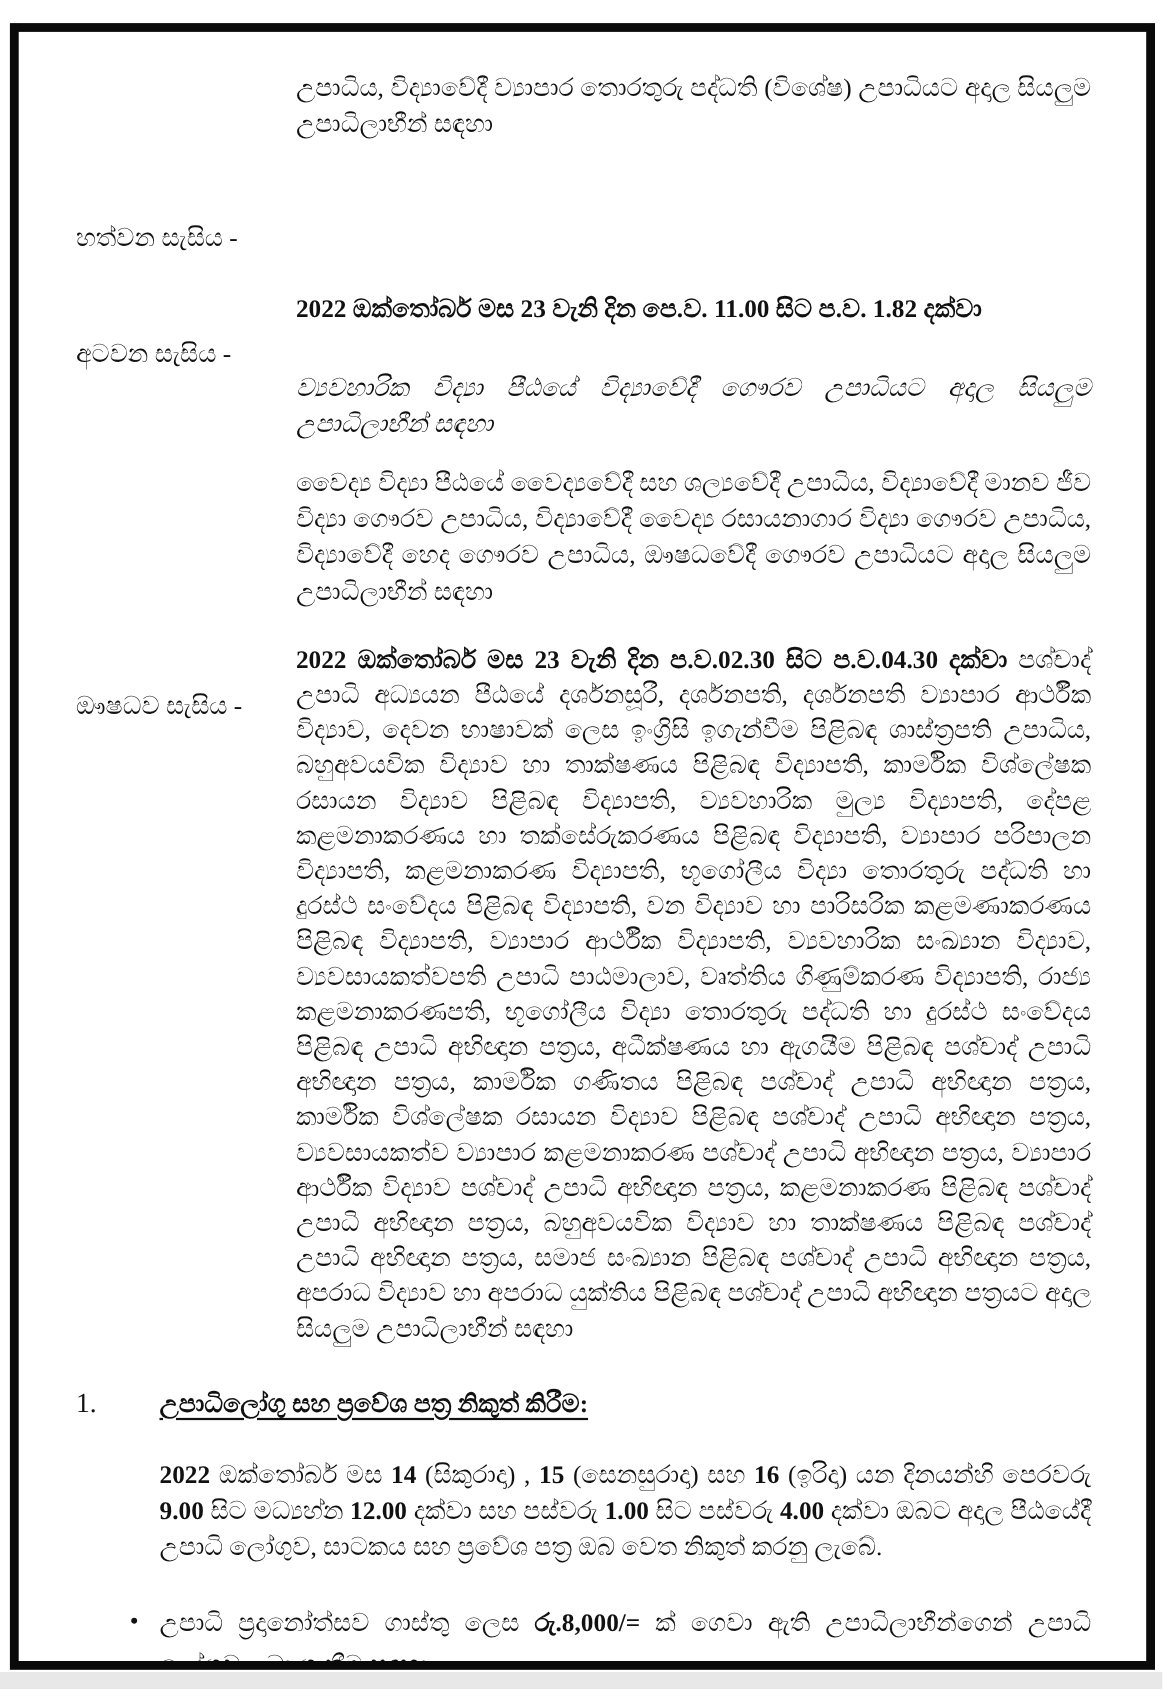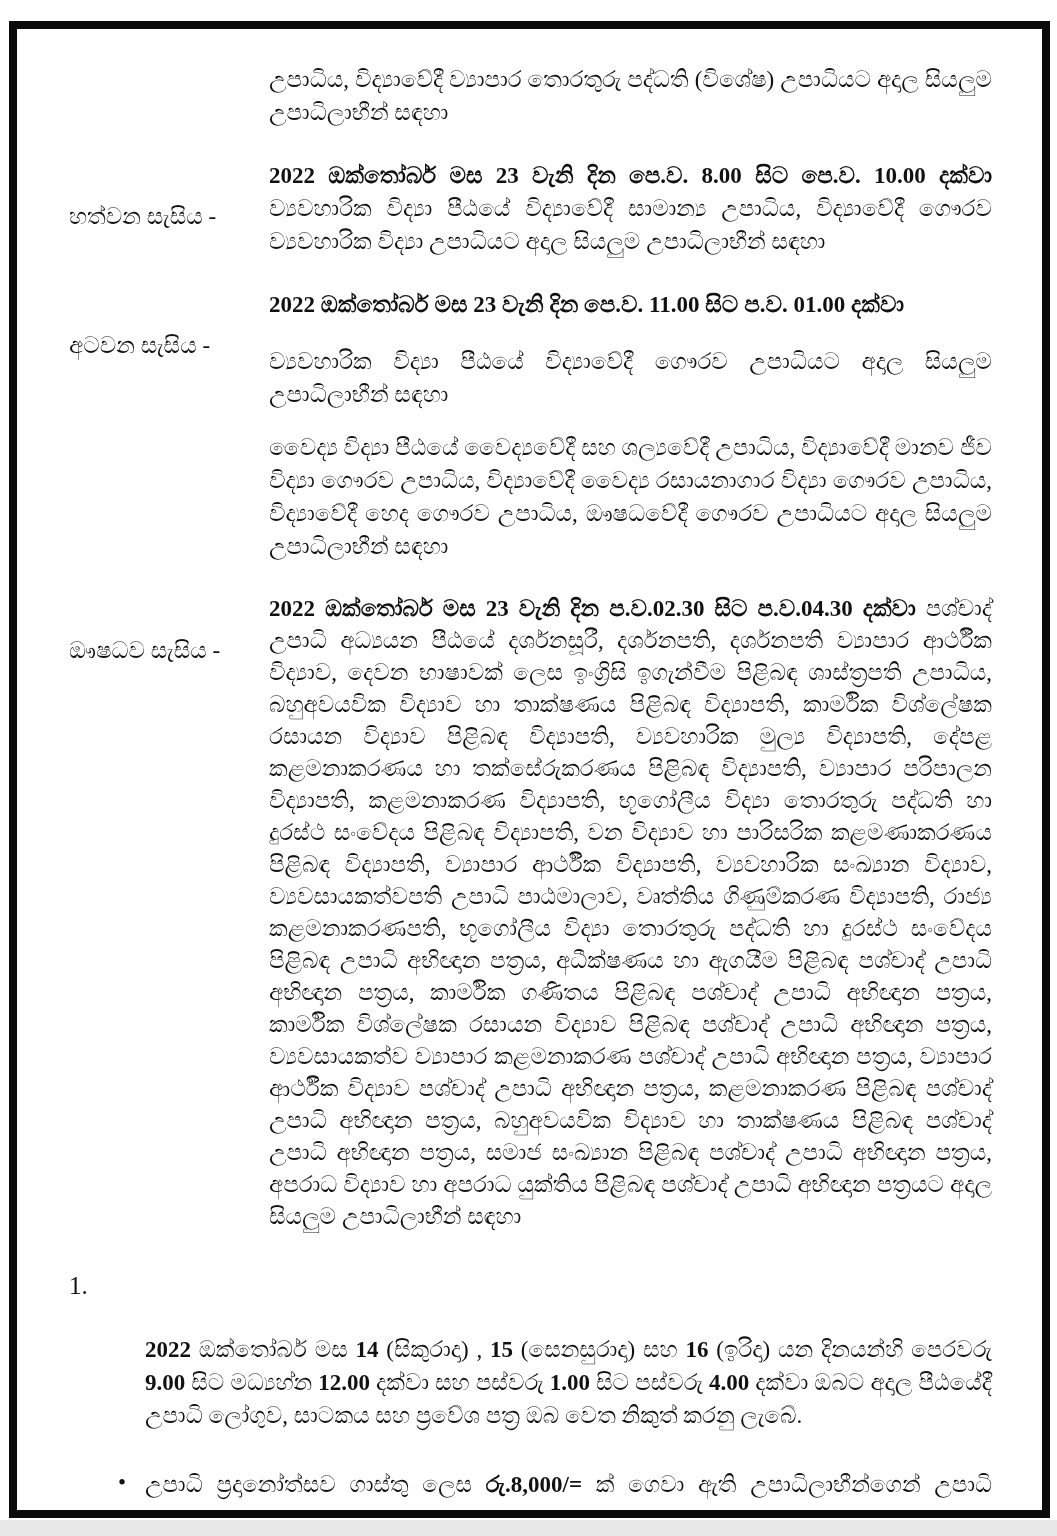--- a/index.html
+++ b/index.html
@@ -115,43 +115,41 @@
 
     <div class="row">
       <div class="label-col"></div>
       <div class="content-col">
         <div class="para"><span>උපාධිය, විද්‍යාවේදී ව්‍යාපාර තොරතුරු පද්ධති (විශේෂ) උපාධියට අදාල සියලුම උපාධිලාභීන් සඳහා</span></div>
       </div>
     </div>
 
     <div class="row session-7">
       <div class="label-col">හත්වන සැසිය -</div>
-      <div class="content-col">
-        <div class="para"><span class="seg-b">2022 ඔක්තෝබර් මස 23 වැනි දින පෙ.ව. 8.00 සිට පෙ.ව. 10.00 දක්වා</span><span> ව්‍යවහාරික විද්‍යා පීඨයේ විද්‍යාවේදී සාමාන්‍ය උපාධිය, විද්‍යාවේදී ගෞරව ව්‍යවහාරික විද්‍යා උපාධියට අදාල සියලුම උපාධිලාභීන් සඳහා</span></div>
-      </div>
     </div>
 
     <div class="row session-8">
       <div class="label-col">අටවන  සැසිය -</div>
       <div class="content-col">
-        <div class="para"><span class="seg-b">2022 ඔක්තෝබර් මස 23 වැනි දින පෙ.ව. 11.00 සිට ප.ව. 01.00 දක්වා</span></div>
-        <div class="para" style="margin-top:24px;"><span>ව්‍යවහාරික විද්‍යා පීඨයේ විද්‍යාවේදී ගෞරව උපාධියට අදාල  සියලුම උපාධිලාභීන් සඳහා</span></div>
+        <div class="para"><span class="seg-b">2022 ඔක්තෝබර් මස 23 වැනි දින පෙ.ව. 11.00 සිට ප.ව. 1.82 දක්වා</span></div>
+        <div class="para" style="margin-top:39px;font-style:italic;"><span>ව්‍යවහාරික විද්‍යා පීඨයේ විද්‍යාවේදී ගෞරව උපාධියට අදාල  සියලුම උපාධිලාභීන් සඳහා</span></div>
         <div class="para" style="margin-top:20px;"><span>වෛද්‍ය විද්‍යා පීඨයේ වෛද්‍යවේදී සහ ශල්‍යවේදී උපාධිය,  විද්‍යාවේදී මානව ජීව විද්‍යා ගෞරව උපාධිය, විද්‍යාවේදී වෛද්‍ය රසායනාගාර විද්‍යා ගෞරව උපාධිය, විද්‍යාවේදී හෙද ගෞරව උපාධිය, ඖෂධවේදී ගෞරව උපාධියට අදාල සියලුම උපාධිලාභීන් සඳහා</span></div>
       </div>
     </div>
 
     <div class="row session-9">
       <div class="label-col">ඖෂධව  සැසිය -</div>
       <div class="content-col">
         <div class="para"><span class="seg-b">2022 ඔක්තෝබර් මස 23 වැනි දින ප.ව.02.30 සිට ප.ව.04.30 දක්වා</span><span> පශ්චාද් උපාධි අධ්‍යයන පීඨයේ දර්ශනසූරී, දර්ශනපති, දර්ශනපති ව්‍යාපාර ආර්ථීක විද්‍යාව, දෙවන භාෂාවක් ලෙස ඉංග්‍රිසි ඉගැන්වීම පිළිබඳ ශාස්ත්‍රපති උපාධිය, බහුඅවයවික විද්‍යාව හා තාක්ෂණය පිළිබඳ විද්‍යාපති, කාර්මික විශ්ලේෂක රසායන විද්‍යාව පිළිබඳ විද්‍යාපති, ව්‍යවහාරික මුල්‍ය විද්‍යාපති, දේපළ කළමනාකරණය හා තක්සේරුකරණය පිළිබඳ විද්‍යාපති, ව්‍යාපාර පරිපාලන විද්‍යාපති, කළමනාකරණ විද්‍යාපති, භූගෝලීය විද්‍යා තොරතුරු පද්ධති හා දුරස්ථ සංවේදය පිළිබඳ විද්‍යාපති, වන විද්‍යාව හා පාරිසරික කළමණාකරණය පිළිබඳ විද්‍යාපති, ව්‍යාපාර ආර්ථීක විද්‍යාපති, ව්‍යවහාරික සංඛ්‍යාන විද්‍යාව, ව්‍යවසායකත්වපති උපාධි පාඨමාලාව, වෘත්තිය ගිණුම්කරණ විද්‍යාපති, රාජ්‍ය කළමනාකරණපති, භූගෝලීය විද්‍යා තොරතුරු පද්ධති හා දුරස්ථ සංවේදය පිළිබඳ උපාධි අභිඥාන පත්‍රය, අධීක්ෂණය හා  ඇගයීම පිළිබඳ පශ්චාද් උපාධි අභිඥාන පත්‍රය, කාර්මික ගණිතය පිළිබඳ පශ්චාද් උපාධි අභිඥාන පත්‍රය, කාර්මික විශ්ලේෂක රසායන විද්‍යාව පිළිබඳ පශ්චාද් උපාධි අභිඥාන පත්‍රය, ව්‍යවසායකත්ව ව්‍යාපාර කළමනාකරණ  පශ්චාද් උපාධි අභිඥාන පත්‍රය, ව්‍යාපාර ආර්ථීක විද්‍යාව පශ්චාද් උපාධි අභිඥාන පත්‍රය, කළමනාකරණ පිළිබඳ පශ්චාද් උපාධි අභිඥාන පත්‍රය, බහුඅවයවික විද්‍යාව හා තාක්ෂණය පිළිබඳ පශ්චාද් උපාධි අභිඥාන පත්‍රය, සමාජ සංඛ්‍යාන පිළිබඳ පශ්චාද් උපාධි අභිඥාන පත්‍රය, අපරාධ විද්‍යාව හා අපරාධ යුක්තිය පිළිබඳ  පශ්චාද් උපාධි අභිඥාන පත්‍රයට අදාල සියලුම උපාධිලාභීන් සඳහා</span></div>
       </div>
     </div>
 
     <div class="section-head-row">
       <div class="section-number">1.</div>
+      <div class="section-heading">උපාධිලෝගු සහ ප්‍රවේශ පත්‍ර නිකුත් කිරීම:</div>
     </div>
 
     <div class="indented-block">
       <div class="para"><span class="seg-b">2022</span><span> ඔක්තෝබර් මස </span><span class="seg-b">14</span><span> (සිකුරාදා) , </span><span class="seg-b">15</span><span> (සෙනසුරාදා) සහ </span><span class="seg-b">16</span><span> (ඉරිදා) යන දිනයන්හි පෙරවරු </span><span class="seg-b">9.00</span><span> සිට මධ්‍යහ්න  </span><span class="seg-b">12.00</span><span> දක්වා සහ පස්වරු </span><span class="seg-b">1.00</span><span> සිට පස්වරු </span><span class="seg-b">4.00</span><span> දක්වා ඔබට අදාල පීඨයේදී උපාධි ලෝගුව, සාටකය සහ ප්‍රවේශ පත්‍ර ඔබ වෙත නිකුත් කරනු ලැබේ.</span></div>
     </div>
 
     <div class="bullet-row">
       <span class="bullet-dot">•</span>
       <div class="para"><span>උපාධි ප්‍රදානෝත්සව ගාස්තු ලෙස </span><span class="seg-b">රු.8,000/=</span><span> ක් ගෙවා ඇති උපාධිලාභීන්ගෙන් උපාධි ලෝගුව ලබා ගැනීම සඳහා </span></div>
     </div>

